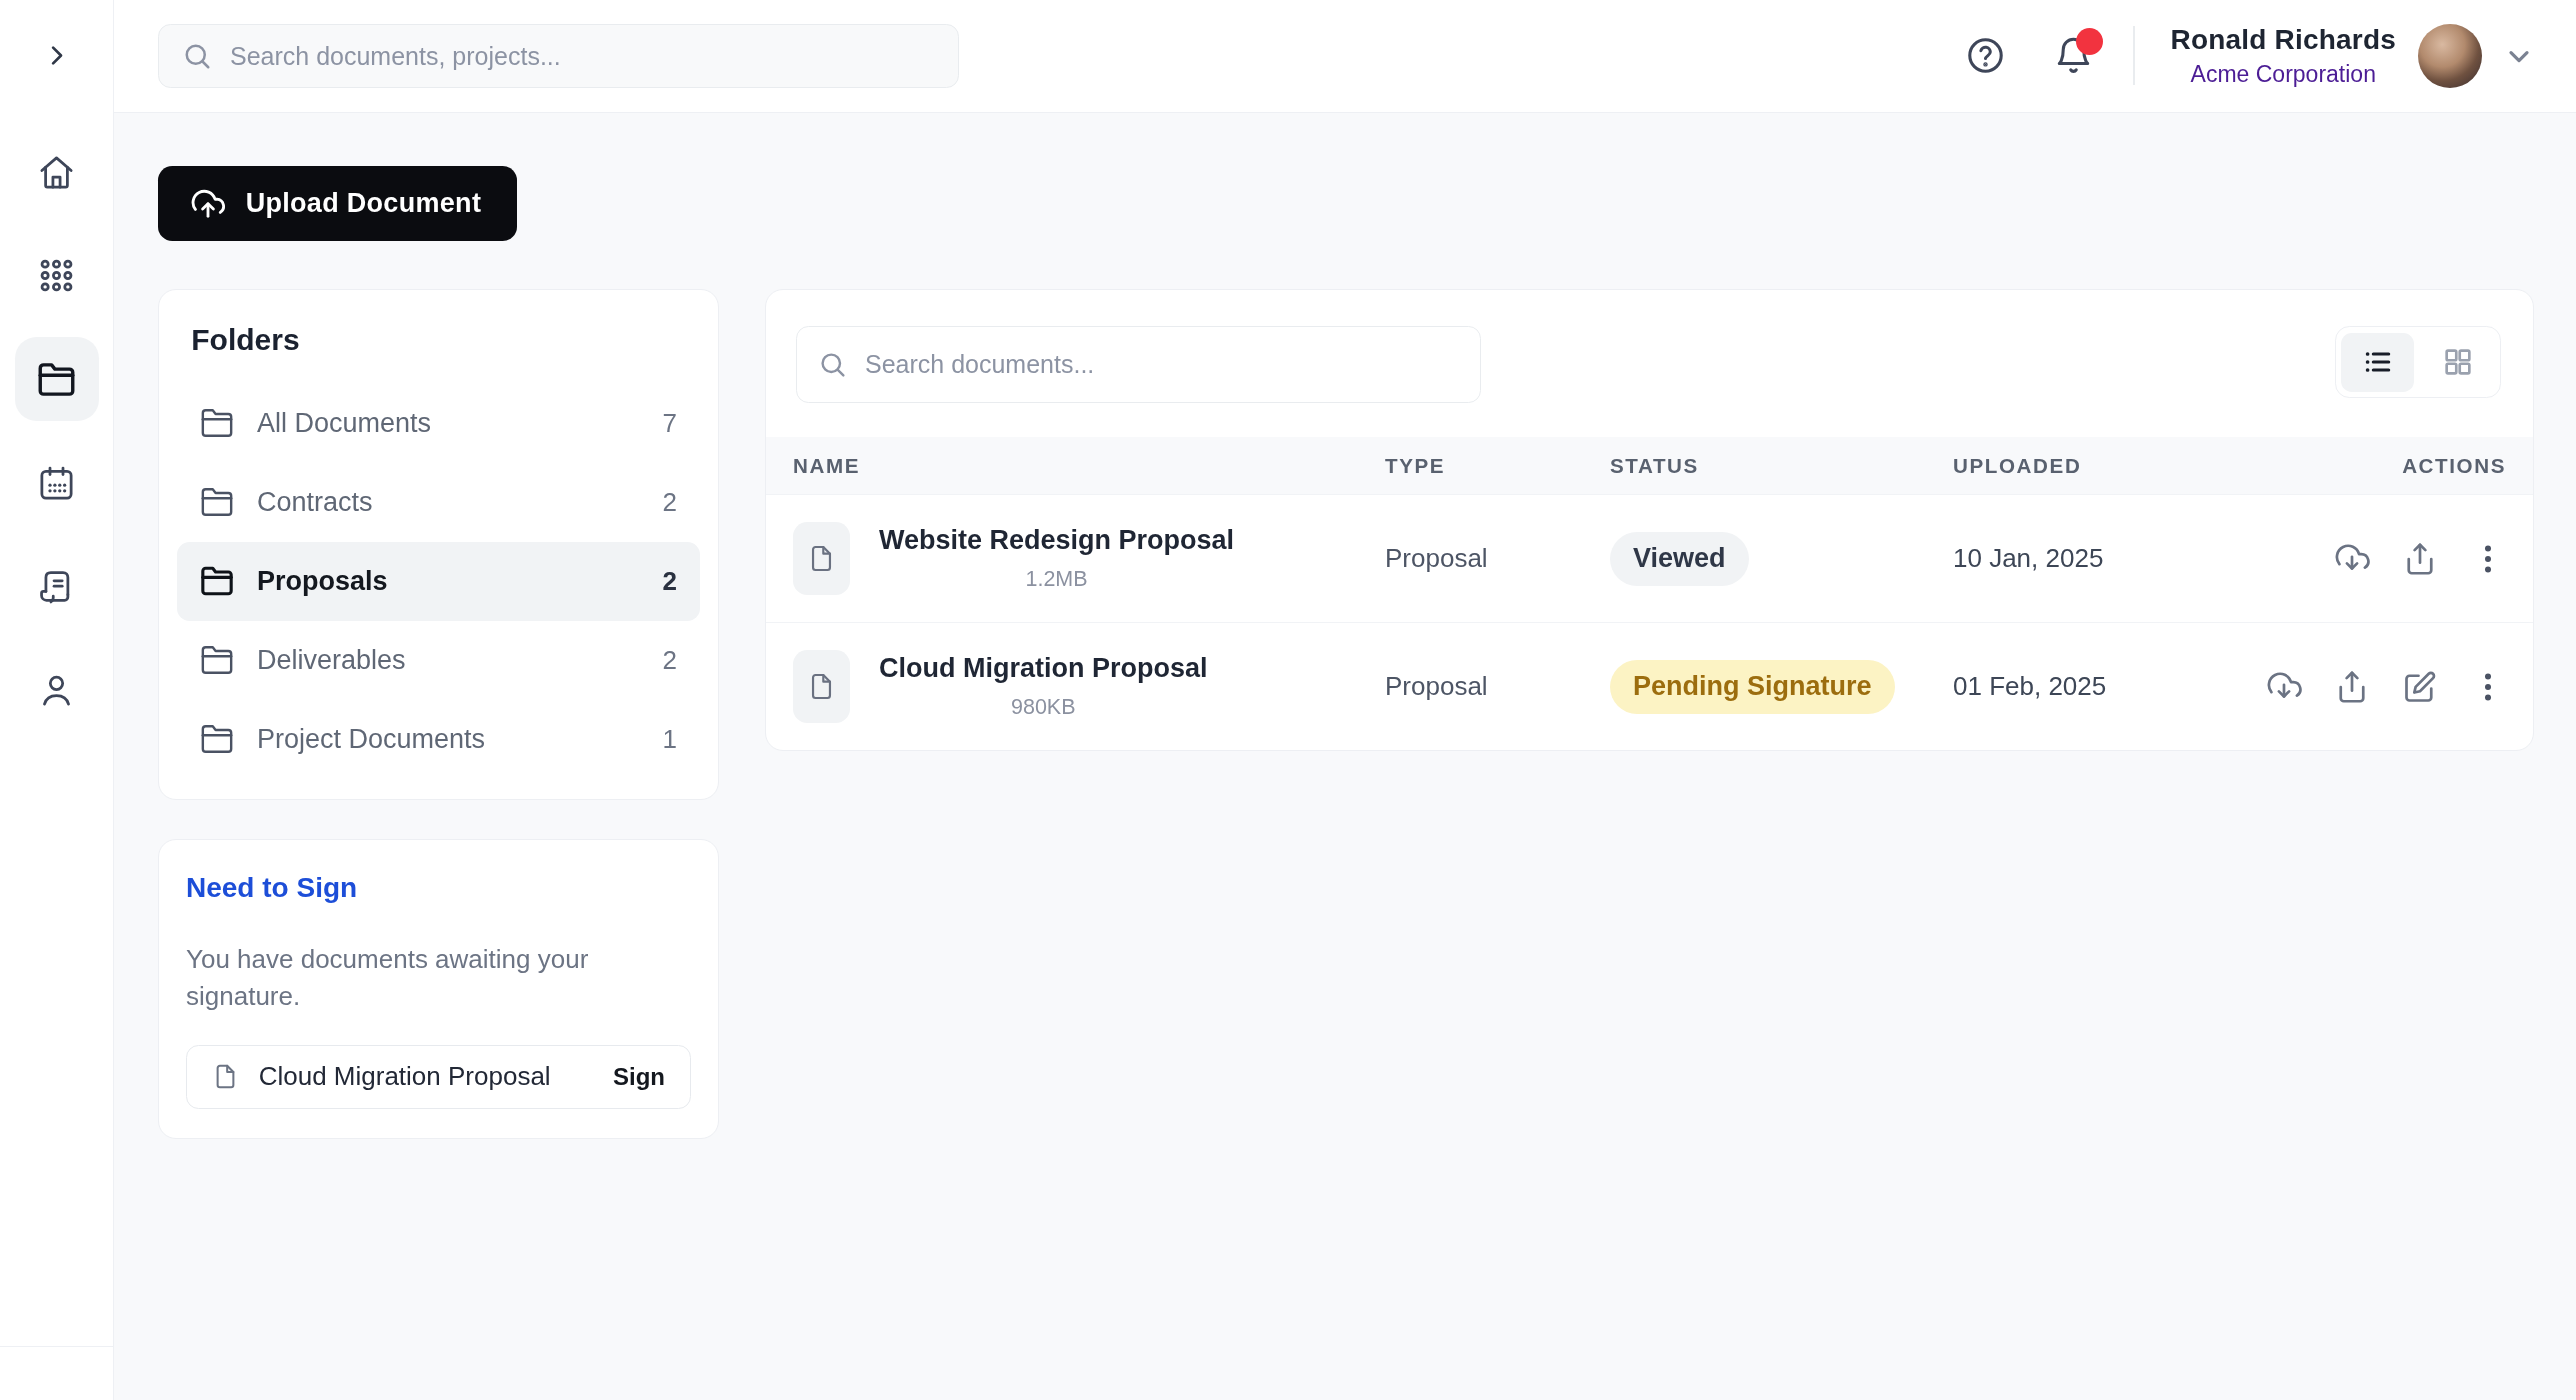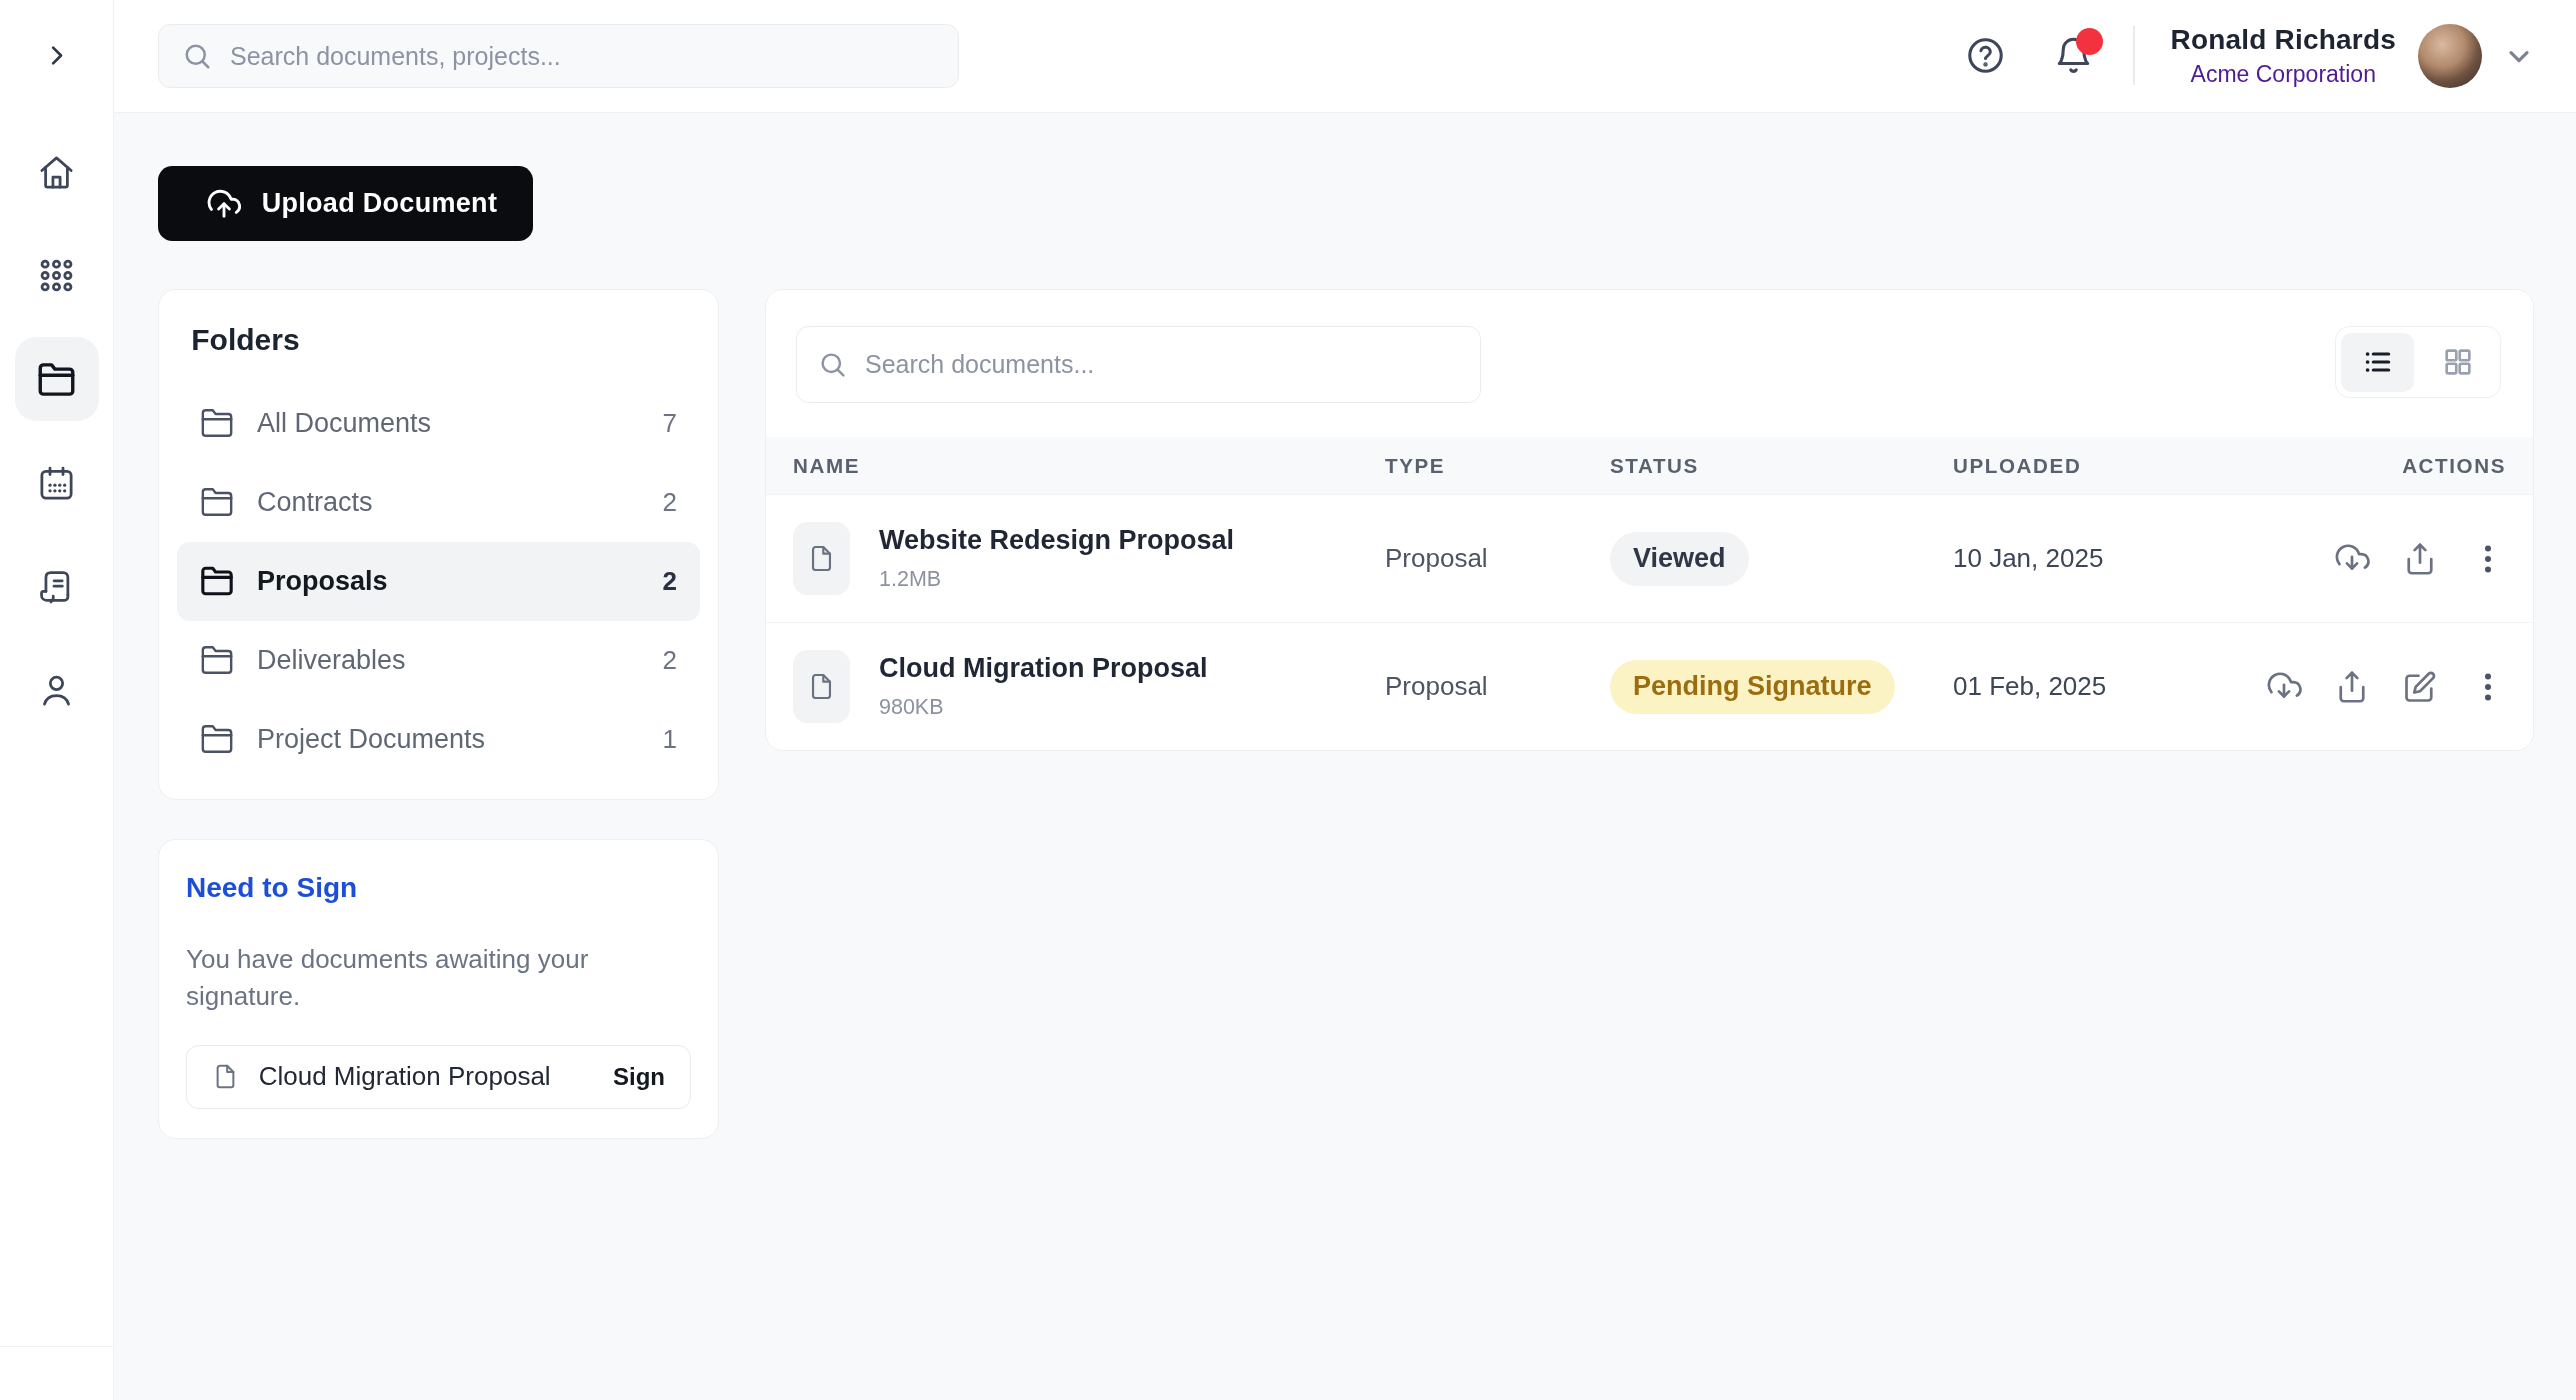--- a/index.html
+++ b/index.html
@@ -67,21 +67,21 @@
     background:radial-gradient(circle at 38% 32%, #d9b9a1 0%, #b28a6d 38%, #6f5140 62%, #33292d 100%);
   }
   .user-caret svg { width:32px; height:32px; stroke:#7b8292; fill:none; stroke-width:2.4; stroke-linecap:round; stroke-linejoin:round; }
 
   
   .content { flex:1; padding:39px 42px 0 44px; overflow:hidden; }
   .content-header { display:flex; justify-content:space-between; align-items:flex-start; margin-bottom:48px; }
   .page-title { font-size:45px; font-weight:700; color:#1b2230; letter-spacing:0.3px; margin-top:1.8px; }
   .page-subtitle { font-size:27px; color:#6c7484; margin-top:18px; }
   .upload-btn {
-    margin-top:14.3px; height:75px; padding:0 36px 0 48px; border:none; border-radius:14.3px;
+    margin-top:14.3px; height:75px; padding:0 36px 0 32px; border:none; border-radius:14.3px;
     background:#0b0c10; color:#ffffff; font-family:"Liberation Sans", sans-serif;
     font-size:27px; font-weight:700; letter-spacing:0.3px;
     display:flex; align-items:center; gap:19.7px; cursor:pointer;
   }
   .upload-btn svg { width:36px; height:36px; stroke:#ffffff; fill:none; stroke-width:1.9; stroke-linecap:round; stroke-linejoin:round; }
 
   .content-grid { display:flex; gap:46px; align-items:flex-start; }
   .left-col { width:561px; flex-shrink:0; display:flex; flex-direction:column; gap:39px; }
   .card { background:#ffffff; border:1.8px solid #edeff3; border-radius:18px; }
 
@@ -142,21 +142,21 @@
   .th:last-child { text-align:right; }
   .table-row { padding-top:27px; padding-bottom:27px; border-top:1.8px solid #f1f3f6; }
   .table-row:first-of-type { border-top:none; }
   .doc-cell { display:flex; align-items:center; gap:29px; }
   .doc-tile {
     width:57px; height:73px; border-radius:14.3px; background:#f1f3f5;
     display:flex; align-items:center; justify-content:center; flex-shrink:0;
   }
   .doc-tile svg { width:29px; height:29px; stroke:#6a7181; fill:none; stroke-width:1.8; stroke-linecap:round; stroke-linejoin:round; }
   .doc-name { font-size:27px; font-weight:700; color:#1f2634; }
-  .doc-size { font-size:21.5px; color:#8b91a0; margin-top:10.7px; }
+  .doc-size { font-size:21.5px; color:#8b91a0; margin-top:10.7px;text-align:center; }
   .cell-type { font-size:26px; color:#4d5565; }
   .cell-date { font-size:26px; color:#3d4656; }
   .badge { display:inline-block; padding:11.6px 23px; border-radius:894px; font-size:27px; font-weight:600; }
   .badge--muted { background:#f1f3f5; color:#2f3747; }
   .badge--warning { background:#fcf3c4; color:#9c6d0e; }
   .cell-actions { display:flex; justify-content:flex-end; align-items:center; gap:32px; }
   .action-btn { background:transparent; border:none; cursor:pointer; padding:0; }
   .action-btn svg { width:36px; height:36px; stroke:#6b7383; fill:none; stroke-width:1.8; stroke-linecap:round; stroke-linejoin:round; }
   .action-btn.kebab svg { stroke:none; fill:#4a5263; }
 </style>

